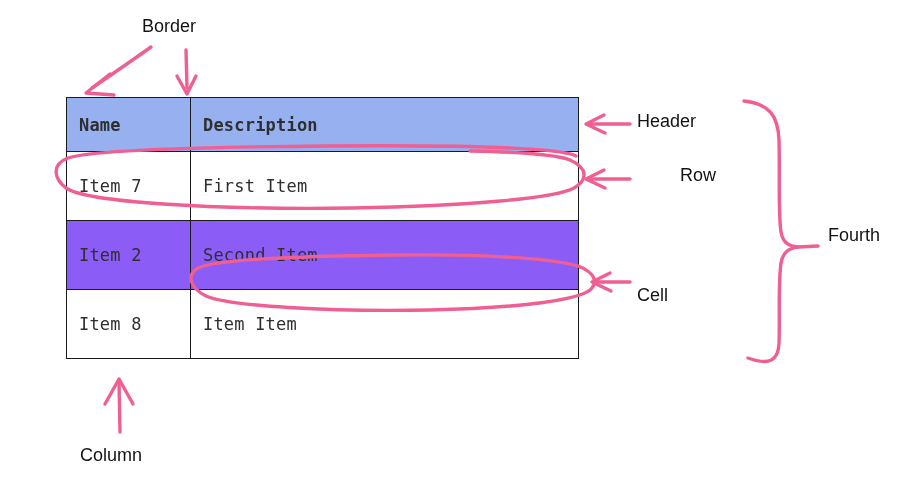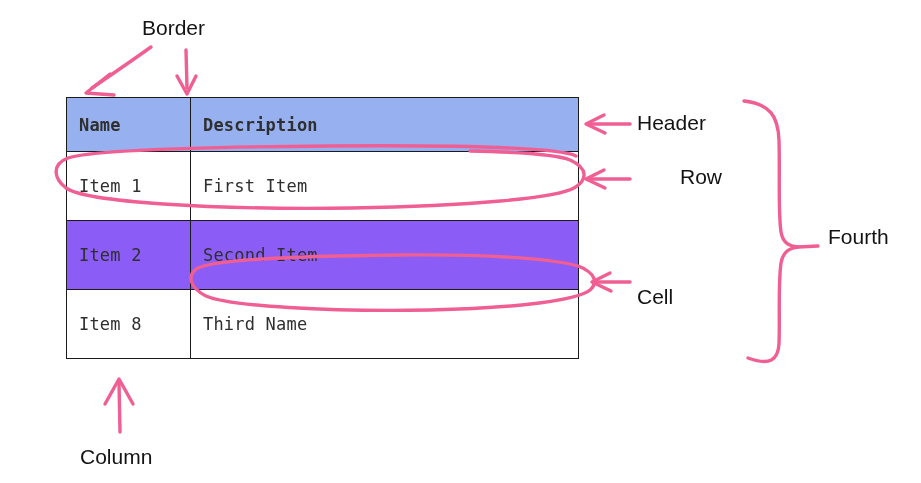--- a/index.html
+++ b/index.html
@@ -69,21 +69,21 @@
     top: 0;
     width: 921px;
     height: 483px;
     z-index: 5;
     pointer-events: none;
   }
 
   .anno-label {
     position: absolute;
     font-family: "Liberation Sans", sans-serif;
-    font-size: 21px;
+    font-size: 18px;
     color: #131313;
     white-space: nowrap;
     line-height: 1;
     z-index: 6;
   }
   .anno-border  { left: 142px; top: 17px; }
   .anno-header  { left: 637px; top: 112px; }
   .anno-row     { left: 637px; top: 166px; margin-left: 43px; }
   .anno-cell    { left: 637px; top: 286px; }
   .anno-table   { left: 828px; top: 226px; }
@@ -101,30 +101,30 @@
         <col class="c-desc">
       </colgroup>
       <thead>
         <tr>
           <th>Name</th>
           <th>Description</th>
         </tr>
       </thead>
       <tbody>
         <tr class="odd">
-          <td>Item 1</td>
+          <td>Item 7</td>
           <td>First Item</td>
         </tr>
         <tr class="even">
           <td>Item 2</td>
           <td>Second Item</td>
         </tr>
         <tr class="odd">
           <td>Item 8</td>
-          <td>Third Name</td>
+          <td>Item Item</td>
         </tr>
       </tbody>
     </table>
   </div>
 
   <svg id="annotations" viewBox="0 0 921 483" width="921" height="483">
 
     <g fill="none" stroke="#ef5f93" stroke-width="3.4" stroke-linecap="round" stroke-linejoin="round">
 
       <path d="M 151 47 Q 130 62 92 88"></path>

